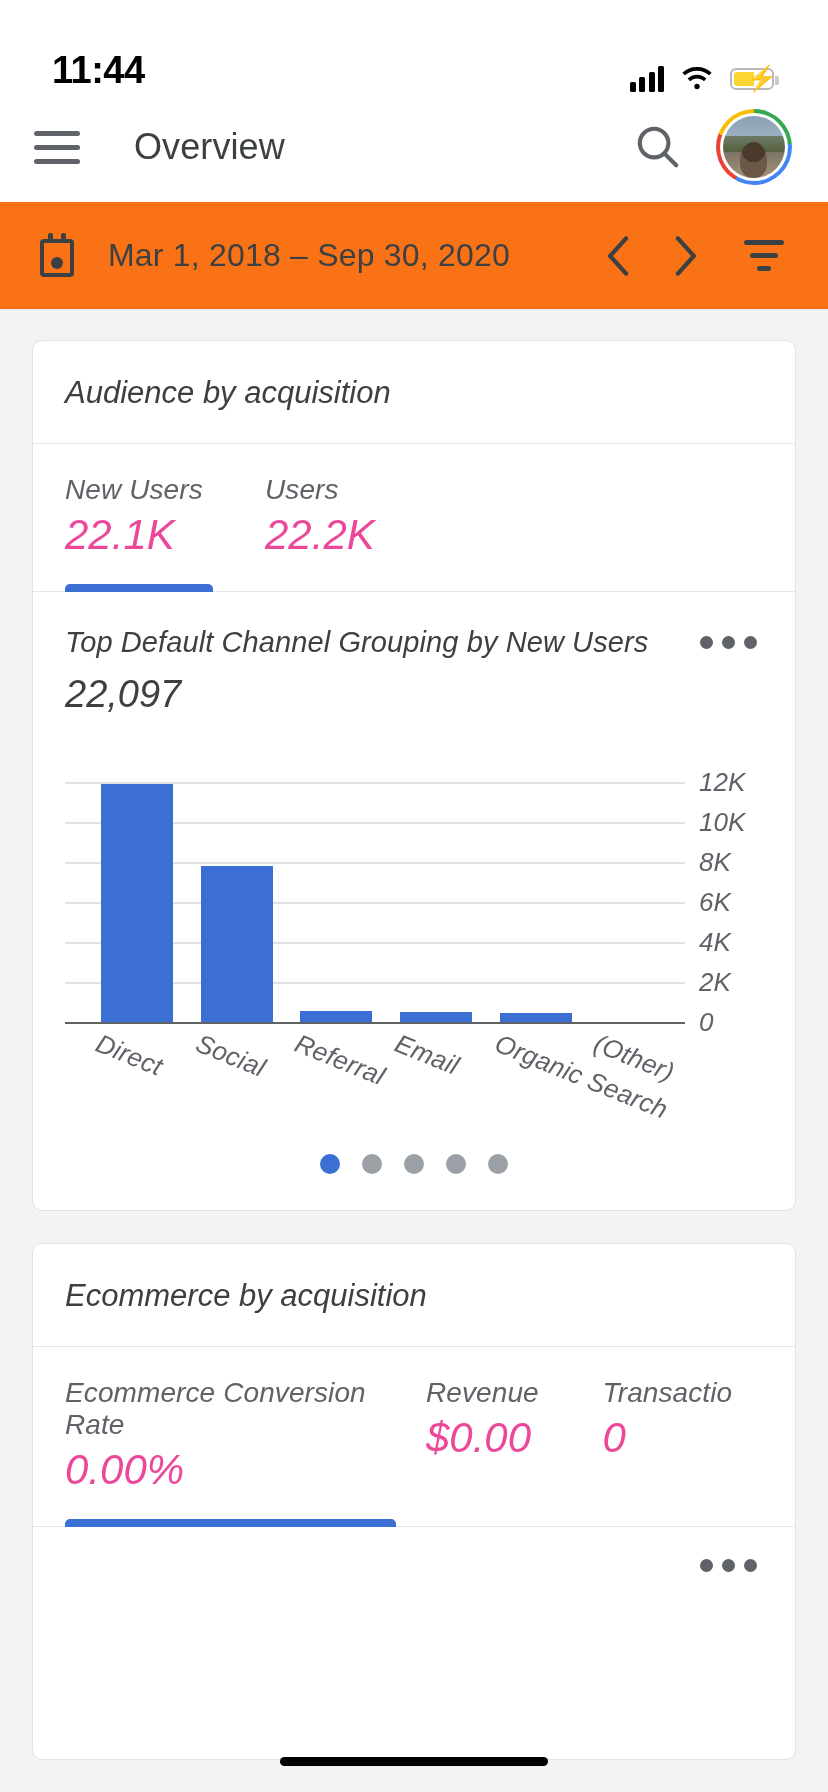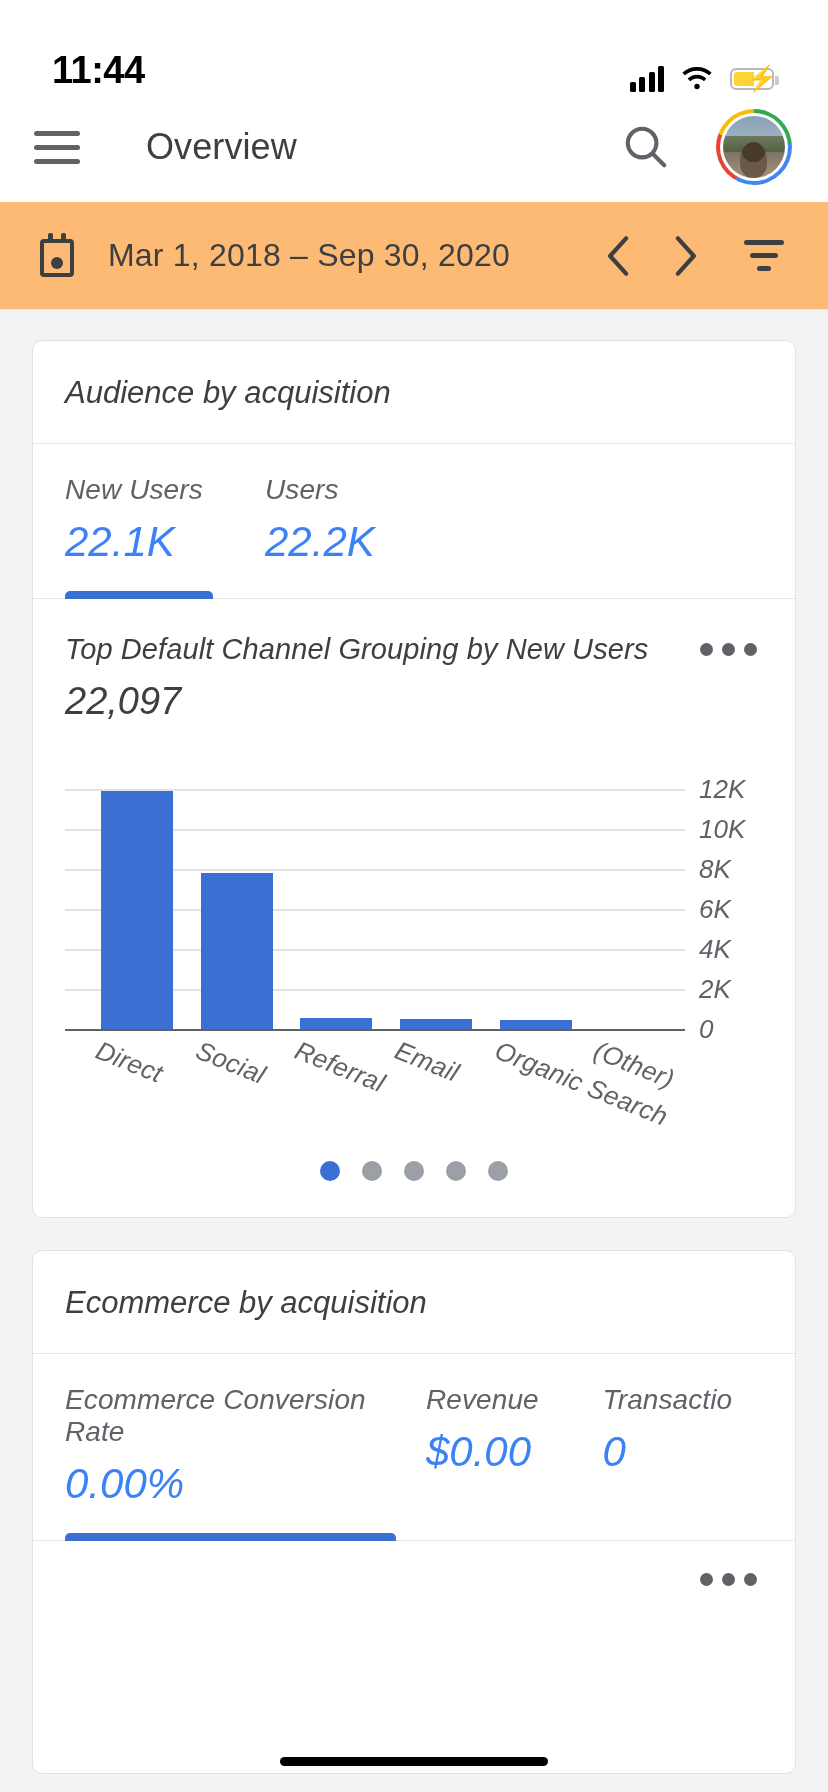--- a/index.html
+++ b/index.html
@@ -24,21 +24,21 @@
   .sig i:nth-child(1){height:10px;} .sig i:nth-child(2){height:15px;}
   .sig i:nth-child(3){height:20px;} .sig i:nth-child(4){height:26px;}
   .batt{ position:relative; width:44px; height:22px; border:2.5px solid #b9b9bb; border-radius:6px;}
   .batt::after{ content:""; position:absolute; right:-7px; top:6px; width:4px; height:9px; background:#cbcbcd; border-radius:0 2px 2px 0;}
   .batt .fill{ position:absolute; left:2px; top:2px; bottom:2px; width:20px; background:#fcd535; border-radius:3px 0 0 3px;}
   .bolt{ position:absolute; left:14px; top:-4px; font-size:25px; line-height:1; color:#000;}
 
   
   .appbar{
     height:110px; background:#fff; display:flex; align-items:center;
-    padding:0 36px 0 34px; gap:12px;
+    padding:0 36px 0 34px; gap:0;
   }
   .hamburger{ width:54px; height:54px; display:flex; flex-direction:column; justify-content:center; gap:9px; cursor:pointer;}
   .hamburger span{ display:block; height:5px; width:46px; background:#5f6368; border-radius:3px;}
   .appbar-title{ font-size:36px; color:#3c4043; margin-left:46px; flex:1; letter-spacing:0.1px;}
   .search-btn{ width:64px;height:64px; display:flex;align-items:center;justify-content:center; cursor:pointer;}
   .avatar-ring{
     width:76px;height:76px;border-radius:50%;margin-left:26px;position:relative;
     background:conic-gradient(from 210deg,#ea4335 0deg 80deg,#fbbc05 80deg 150deg,#34a853 150deg 235deg,#4285f4 235deg 360deg);
     display:flex;align-items:center;justify-content:center;cursor:pointer;
   }
@@ -47,21 +47,21 @@
     position:relative;width:62px;height:62px;border-radius:50%;overflow:hidden;
     background:linear-gradient(#8aa0b4 0%,#9bb0c0 32%,#6d7a63 33%,#55603f 58%,#7d7566 59%,#a59279 100%);
   }
   .avatar-photo::after{
     content:"";position:absolute;left:17px;top:26px;width:27px;height:36px;border-radius:50% 50% 42% 42%;
     background:radial-gradient(circle at 50% 24%,#4a3a2c 0 38%,#6b5846 39% 100%);
   }
 
   
   .datebar{
-    height:108px;background:#fdba74;display:flex;align-items:center;
+    height:108px;background:#f97316;display:flex;align-items:center;
     padding:0 34px 0 34px;border-bottom:1px solid #e4e6e8;
   }
   .cal-icon{width:46px;height:46px;position:relative;flex:none;}
   .cal-icon .body{position:absolute;left:6px;top:6px;width:34px;height:38px;border:4px solid #3c4043;border-radius:4px;}
   .cal-icon .t1,.cal-icon .t2{position:absolute;top:0px;width:5px;height:10px;background:#3c4043;border-radius:2px;}
   .cal-icon .t1{left:14px;} .cal-icon .t2{left:27px;}
   .cal-icon .dot{position:absolute;left:17px;top:24px;width:12px;height:12px;background:#3c4043;}
   .date-text{ font-size:32px;color:#3c4043;margin-left:28px;flex:1;letter-spacing:0.2px;}
   .chev{ width:66px;height:66px;display:flex;align-items:center;justify-content:center;cursor:pointer;}
   .chev svg{display:block;}
@@ -73,21 +73,21 @@
 
   
   .content{ background:#f1f3f4; padding:30px 32px 0 32px; height:1482px; overflow:hidden;}
   .card{ background:#fff;border:1px solid #e0e2e4;border-radius:10px;overflow:hidden;margin-bottom:32px;font-style:italic;}
   .card-title{ font-size:31px;color:#3c4043;padding:34px 32px 32px 32px;border-bottom:1px solid #e4e6e8;}
 
   
   .metric-strip{ display:flex;position:relative;border-bottom:1px solid #e4e6e8;padding:0 0 0 0;}
   .metric{ padding:30px 0 32px 0; position:relative; cursor:pointer;}
   .metric .lbl{ font-size:28px;color:#5f6368;display:block;letter-spacing:0.1px;}
-  .metric .val{ font-size:42px;color:#3b82f6;display:block;margin-top:12px;letter-spacing:0px;}
+  .metric .val{ font-size:42px;color:#ec4899;display:block;margin-top:5px;letter-spacing:0px;}
   .metric .bar{ position:absolute;left:0;right:0;bottom:-1px;height:8px;border-radius:5px 5px 0 0;background:transparent;}
   .metric.active .bar{ background:#3b6fd4;}
 
   
   .chart-pane{ padding:34px 32px 0 32px; position:relative;}
   .chart-head{ display:flex;justify-content:space-between;align-items:flex-start;}
   .chart-head .ttl{ font-size:29px;color:#3c4043;letter-spacing:0.1px;}
   .chart-head .big{ font-size:38px;color:#3c4043;margin-top:14px;}
   .kebab{ display:flex;gap:9px;align-items:center;padding:10px 6px;cursor:pointer;}
   .kebab i{ width:13px;height:13px;border-radius:50%;background:#5f6368;display:block;}

